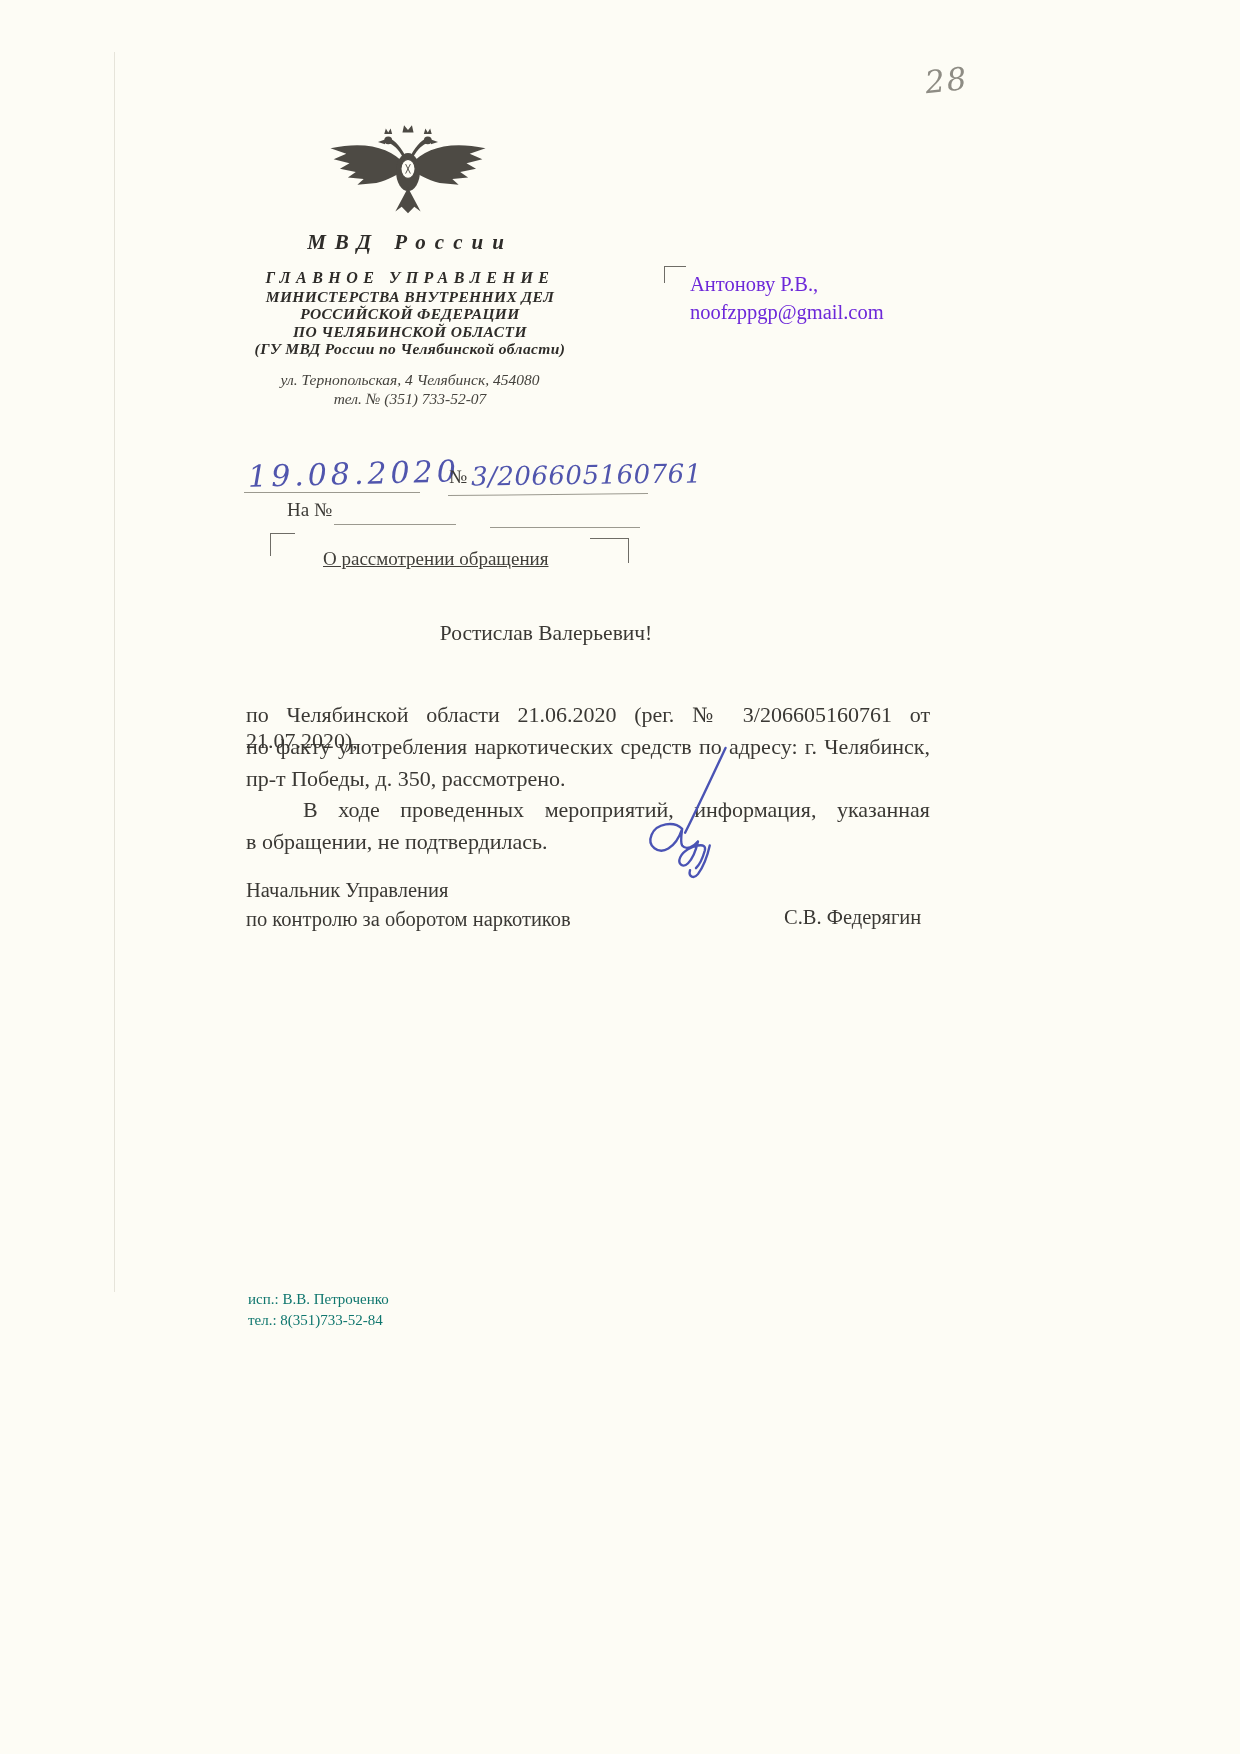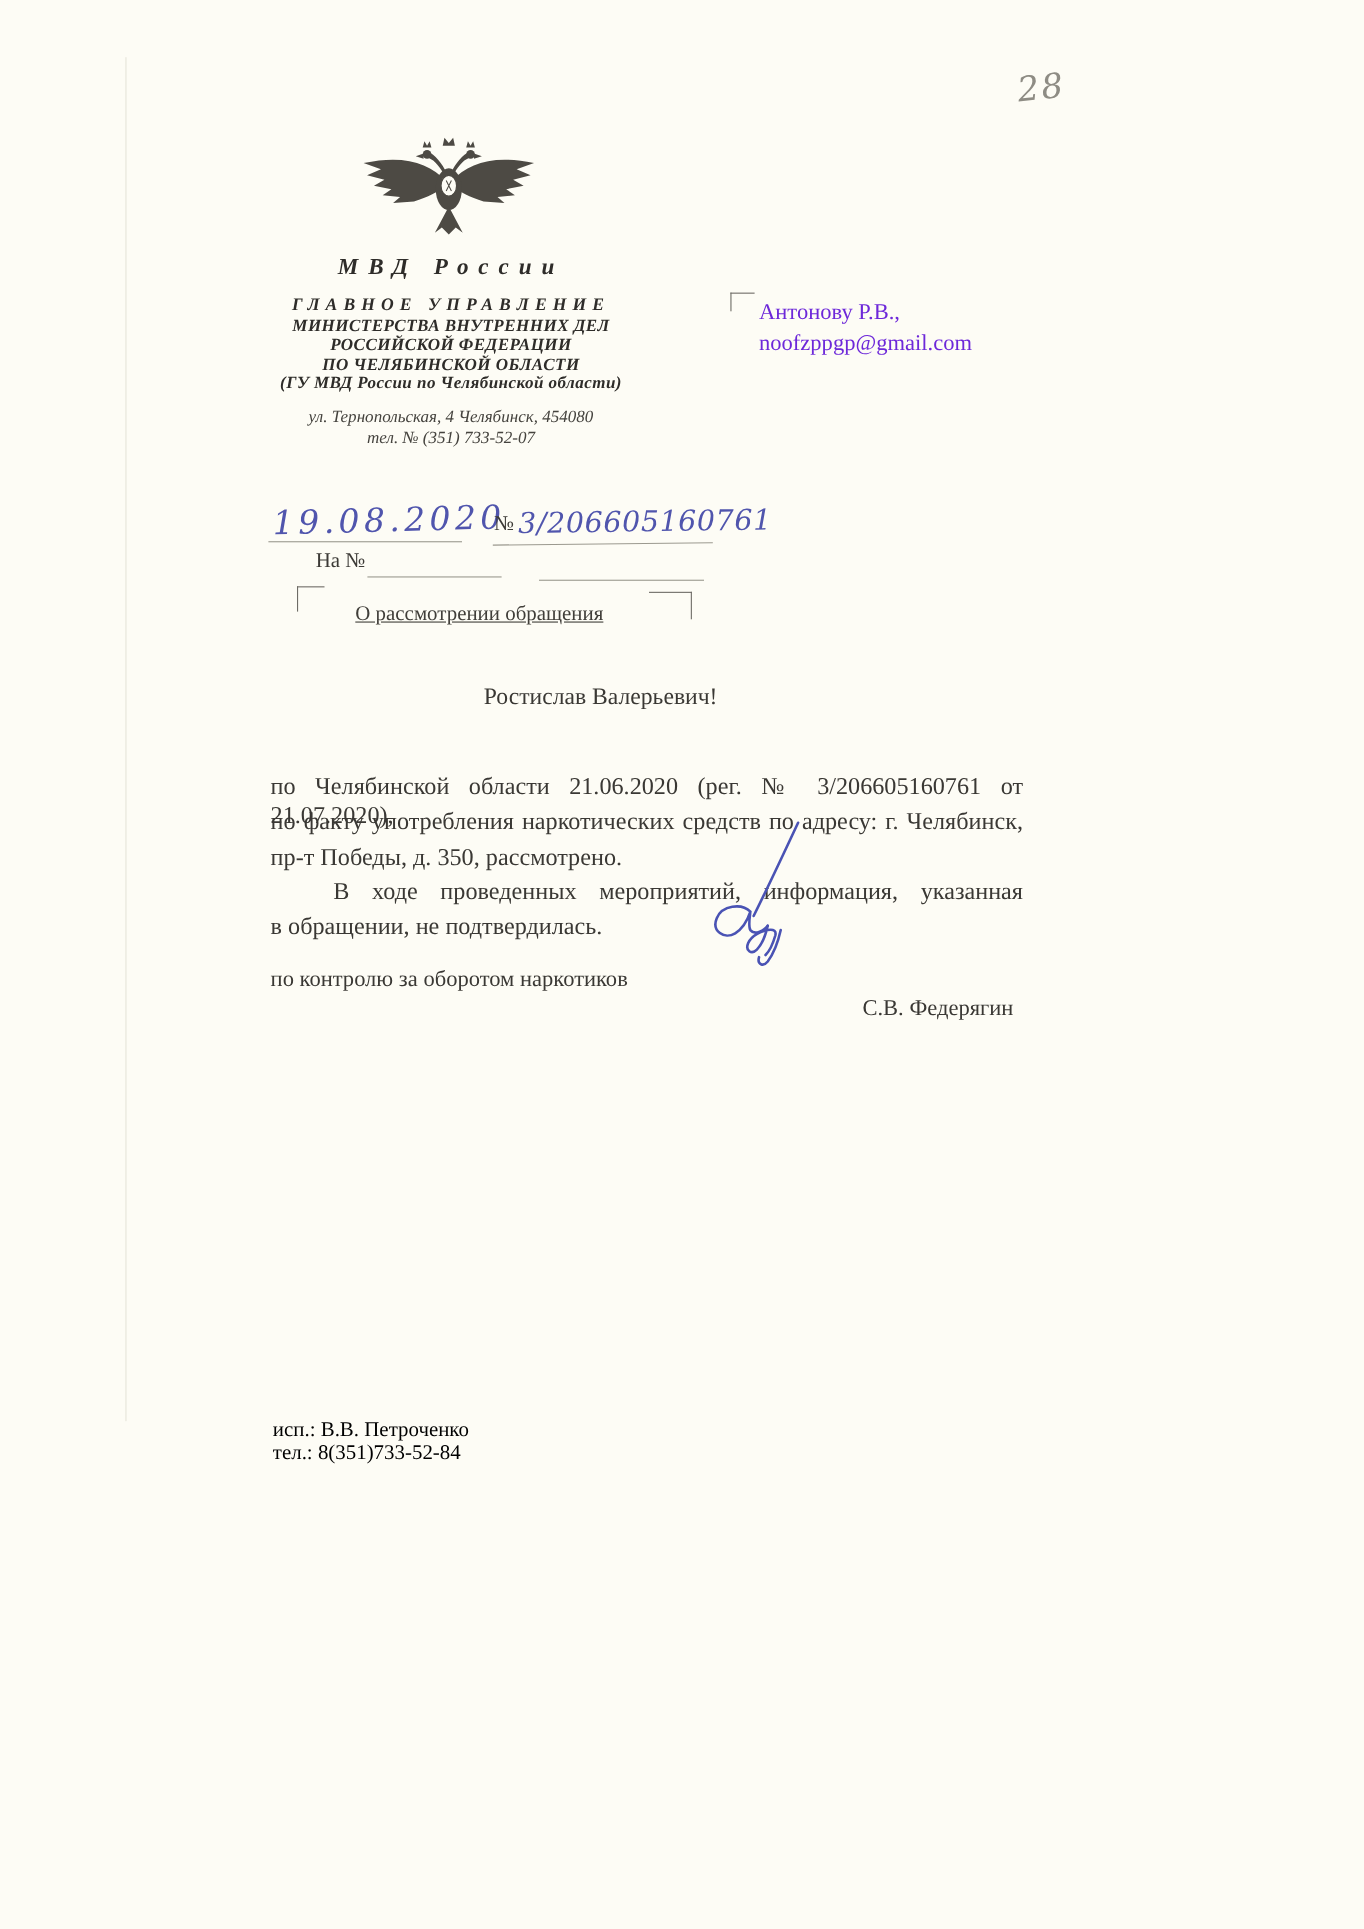--- a/index.html
+++ b/index.html
@@ -52,21 +52,21 @@
          text-align:justify;text-align-last:justify;white-space:normal;}
   .bline.left{text-align:left;text-align-last:left;}
   .bline.indent{text-indent:57px;}
   .b1{top:670px;} .b2{top:702px;} .b3{top:734px;} .b4{top:766px;}
   .b5{top:797px;} .b6{top:829px;}
   
   .sig-title{position:absolute;left:246px;top:876px;font-size:20.5px;color:#3a3834;line-height:29px;}
   .sig-name{position:absolute;left:784px;top:906px;font-size:20.5px;color:#3a3834;}
   .sig-svg{position:absolute;left:637px;top:744px;width:112px;height:138px;}
   
-  .footer{position:absolute;left:248px;top:1289px;font-size:19px;color:#000000;line-height:21px;}
+  .footer{position:absolute;left:248px;top:1289px;font-size:15px;color:#0f766e;line-height:21px;}
 </style>
 </head>
 <body>
 
 <div class="page">
 
   <div class="page-edge"></div>
 
   <div class="pencil-num">28</div>
 
@@ -121,20 +121,21 @@
   <div class="subject">О рассмотрении обращения</div>
 
   <div class="salutation">Ростислав Валерьевич!</div>
   <div class="bline b2">по Челябинской области 21.06.2020 (рег. № 3/206605160761 от 21.07.2020),</div>
   <div class="bline b3">по факту употребления наркотических средств по адресу: г. Челябинск,</div>
   <div class="bline left b4">пр-т Победы, д. 350, рассмотрено.</div>
   <div class="bline left b6">в обращении, не подтвердилась.</div>
   <div class="bline indent b5">В ходе проведенных мероприятий, информация, указанная</div>
 
   <div class="sig-title">
+    <div>Начальник Управления</div>
     <div>по контролю за оборотом наркотиков</div>
   </div>
   <svg class="sig-svg" viewBox="0 0 110 140">
     <g fill="none" stroke="#4a53b4" stroke-width="2.4" stroke-linecap="round">
       <path d="M88,4 C74,34 56,72 47,90"></path>
       <path d="M44,86 C36,78 18,80 13,92 C8,104 20,112 30,106 C38,101 42,92 44,86 C43,94 42,100 44,103 C48,108 56,104 60,99"></path>
       <path d="M60,99 C58,108 55,116 50,121 C45,126 39,122 42,115 C45,108 54,104 60,103 C66,102 68,104 67,108 C65,115 62,122 58,126"></path>
       <path d="M72,103 C70,112 66,124 60,132 C56,137 50,135 52,128"></path>
     </g>
   </svg>

